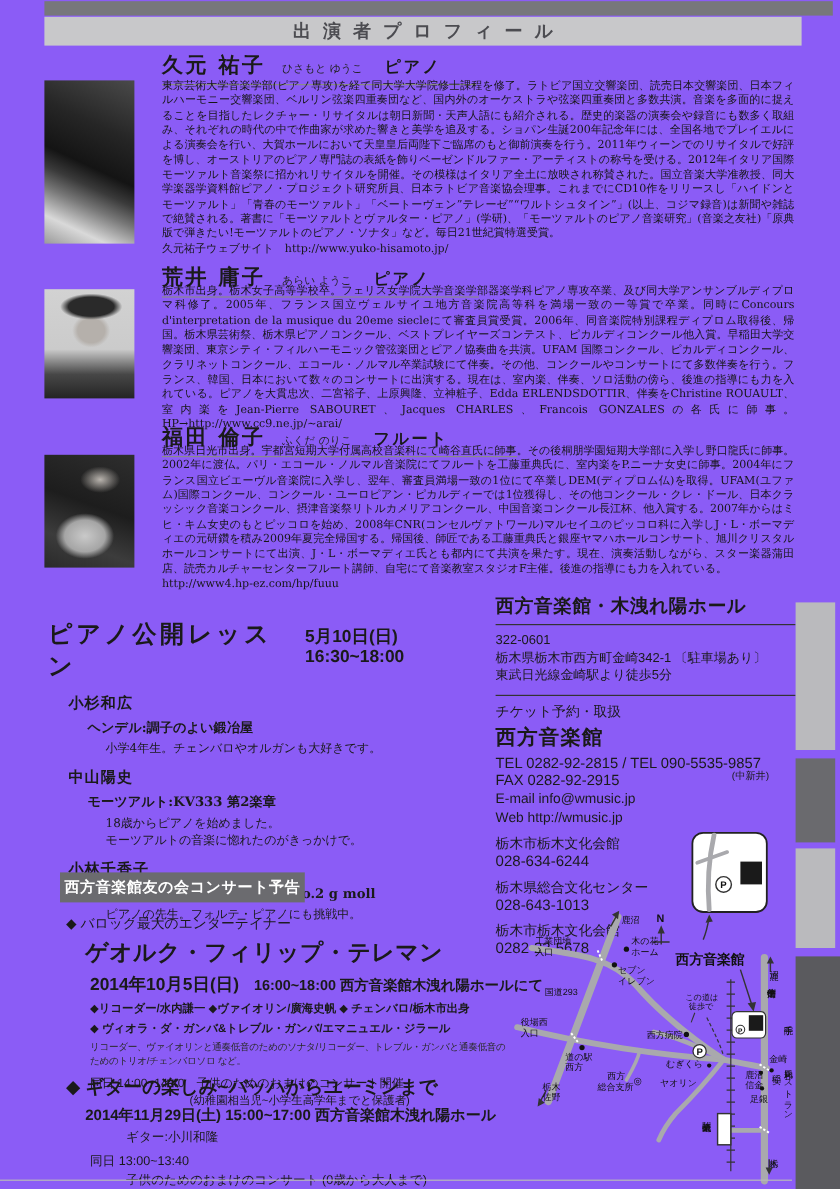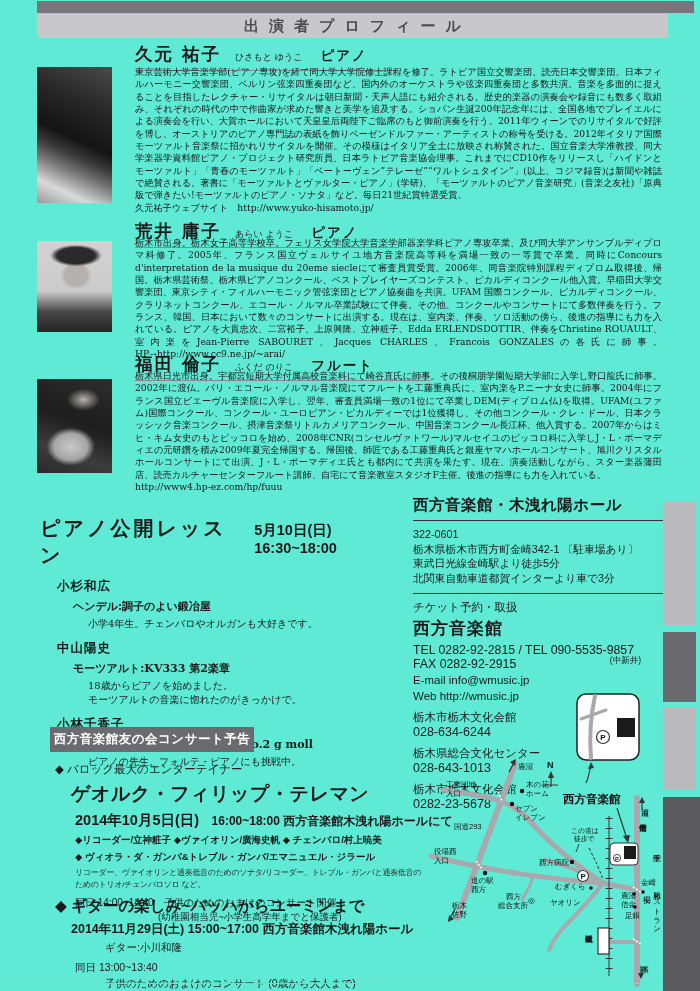--- a/index.html
+++ b/index.html
@@ -1,16 +1,16 @@
 <!DOCTYPE html>
 <html><head>
 <meta charset="utf-8">
 <style>
   html,body{margin:0;padding:0;background:#fff;}
-  .page{position:relative;width:700px;height:991px;background:#5eead4;overflow:hidden;
+  .page{position:relative;width:700px;height:991px;background:#8b5cf6;overflow:hidden;
         font-family:"Liberation Sans","DejaVu Sans",sans-serif;color:#1a1a1a;}
 
   
   .topbar{position:absolute;left:37px;top:1px;width:657px;height:12px;background:#77777b;}
   .titlebar{position:absolute;left:37px;top:14px;width:631px;height:24px;background:#c8c8ca;
             display:flex;align-items:center;justify-content:center;}
   .titlebar span{font-size:15px;font-weight:bold;letter-spacing:10px;color:#4c4c51;text-indent:10px;}
 
   
   .profile-head{position:absolute;left:135px;display:flex;align-items:baseline;
@@ -169,21 +169,21 @@
     <span>西方音楽館友の会コンサート予告</span>
   </div>
 
   <div class="concert1">
     <div class="c-lead">◆ バロック最大のエンターテイナー</div>
     <div class="c1-title">ゲオルク・フィリップ・テレマン</div>
     <div class="c-dateline">
       <span class="c-date">2014年10月5日(日)</span>
       <span class="c-time">16:00~18:00 西方音楽館木洩れ陽ホールにて</span>
     </div>
-    <div class="c-perf">◆リコーダー/立神粧子 ◆ヴァイオリン/廣海史帆 ◆ チェンバロ/村上暁美</div>
+    <div class="c-perf">◆リコーダー/水内謙一 ◆ヴァイオリン/廣海史帆 ◆ チェンバロ/栃木市出身</div>
     <div class="c-perf">◆ ヴィオラ・ダ・ガンバ&amp;トレブル・ガンバ/エマニュエル・ジラール</div>
     <div class="c-prog">リコーダー、ヴァイオリンと通奏低音のためのソナタ/リコーダー、トレブル・ガンバと通奏低音の</div>
     <div class="c-prog" style="margin-top:1px;">ためのトリオ/チェンバロソロ など。</div>
     <div class="c-extra">同日 14:00~14:40　子供のためのおまけのコンサート開催</div>
     <div class="c-extra-note">(幼稚園相当児~小学生高学年までと保護者)</div>
   </div>
 
   <div class="concert2">
     <div class="c2-title">◆ ギターの楽しみ~バッハからユーミンまで</div>
     <div class="c2-date">2014年11月29日(土) 15:00~17:00 西方音楽館木洩れ陽ホール</div>
@@ -191,21 +191,20 @@
     <div class="c2-extra">同日 13:00~13:40</div>
     <div class="c2-extra2">子供のためのおまけのコンサート (0歳から大人まで)</div>
   </div>
 
   <div class="venue">
     <div class="venue-title">西方音楽館・木洩れ陽ホール</div>
     <div class="venue-info">
       <div>322-0601</div>
       <div>栃木県栃木市西方町金崎342-1 〔駐車場あり〕</div>
       <div>東武日光線金崎駅より徒歩5分</div>
-      <div>北関東自動車道都賀インターより車で3分</div>
     </div>
     <hr class="venue-sep">
     <div class="ticket-label">チケット予約・取扱</div>
     <div class="ticket-name">西方音楽館</div>
     <div class="tel-line">TEL 0282-92-2815 / TEL 090-5535-9857</div>
     <div class="tel-note">(中新井)</div>
     <div class="fax-line">FAX 0282-92-2915</div>
     <div class="webmail">E-mail  info@wmusic.jp</div>
     <div class="webmail">Web  http://wmusic.jp</div>
     <div class="outlet">

